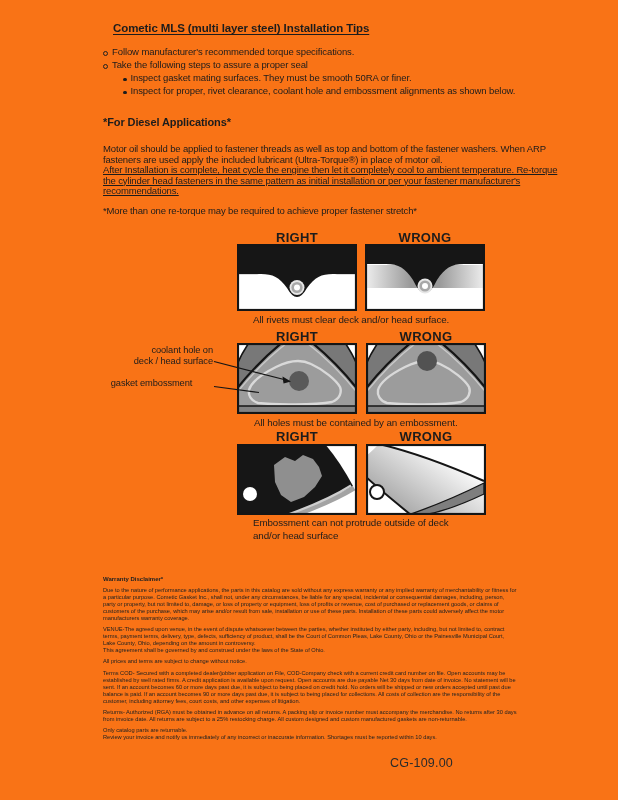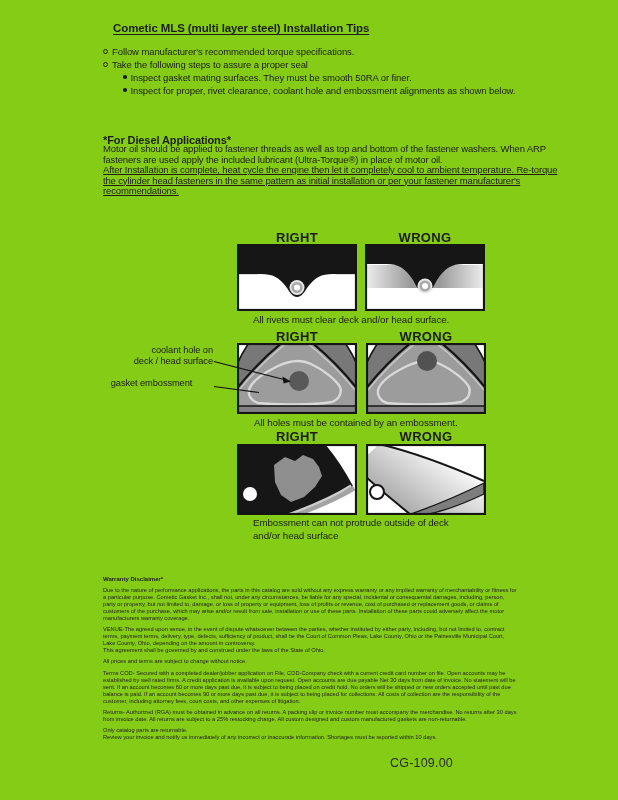--- a/index.html
+++ b/index.html
@@ -1,32 +1,32 @@
 <!DOCTYPE html>
 <html><head>
 <meta charset="utf-8">
 <style>
   html,body { margin:0; padding:0; background:#ffffff; }
   .page {
-    position:relative; width:618px; height:800px; background:#84cc16;
+    position:relative; width:618px; height:800px; background:#f97316;
     font-family:"Liberation Sans", sans-serif; color:#1c1c1c; overflow:hidden;
   }
   .abs { position:absolute; }
 
   .title { left:113px; top:22px; font-size:11.5px; font-weight:bold; letter-spacing:-0.1px;
            text-decoration:underline; text-underline-offset:2px; }
 
   .bullets { left:103px; top:45px; width:472px; font-size:9.5px; line-height:13px; letter-spacing:-0.1px; }
-  .b { display:flex; align-items:flex-start; }
+  .b { display:flex; align-items:center; }
   .b::before { content:""; flex:0 0 auto; width:3px; height:3px; border:1px solid #222;
                border-radius:50%; margin:4px 4px 0 0; }
   .sb { padding-left:20px; }
   .sb::before { width:3.5px; height:3.5px; background:#1c1c1c; border:none; margin-top:4px; }
 
-  .h2 { font-size:11px; font-weight:bold; letter-spacing:-0.1px;margin-top:18px; }
+  .h2 { font-size:11px; font-weight:bold; letter-spacing:-0.1px; }
   .body { font-size:9.5px; line-height:10.6px; letter-spacing:-0.15px; width:458px; }
 
   .dw-label { width:120px; text-align:center; font-size:13px; font-weight:bold; letter-spacing:0.3px; }
   .caption { font-size:9.8px; font-weight:500; letter-spacing:-0.1px; line-height:12.5px; white-space:pre-line;margin-left:16px; }
   .callout { width:123px; text-align:right; font-size:9.3px; line-height:10.5px; white-space:pre-line; letter-spacing:-0.1px; }
 
   svg.panel { display:block; }
 
   .disclaimer { left:103px; top:576px; width:414px; color:#222; }
   .disclaimer .dh { font-size:6px; font-weight:bold; margin:0 0 5px 0; }
@@ -54,20 +54,21 @@
         <span>Inspect gasket mating surfaces.  They must be smooth 50RA or finer.</span>
       </div>
     <div class="b sb">
         <span>Inspect for proper, rivet clearance, coolant hole and embossment alignments as shown below.</span>
       </div>
   </div>
 
   <div class="abs h2" style="left:103px; top:116px;">*For Diesel Applications*</div>
   <div class="abs body" style="left:103px; top:144px;">Motor oil should be applied to fastener threads as well as top and bottom of the fastener washers. When ARP fasteners are used apply the included lubricant (Ultra-Torque®) in place of motor oil.</div>
   <div class="abs body" style="left:103px; top:165px;text-decoration:underline;">After Installation is complete, heat cycle the engine then let it completely cool to ambient temperature. Re-torque the cylinder head fasteners in the same pattern as initial installation or per your fastener manufacturer's recommendations.</div>
+  <div class="abs body" style="left:103px; top:206px;">*More than one re-torque may be required to achieve proper fastener stretch*</div>
 
   <div class="abs dw-label" style="left:237px; top:230px;">RIGHT</div>
   <div class="abs dw-label" style="left:365px; top:230px;">WRONG</div>
 
   <svg class="abs panel" style="left:237px; top:244px;" width="120" height="67" viewBox="0 0 120 67">
     <rect x="0" y="0" width="120" height="67" fill="#ffffff"></rect>
     <polygon points="0,25 22,30.5 0,30.5" fill="#b9b9b9"></polygon>
     <polygon points="120,25 98,30.5 120,30.5" fill="#b9b9b9"></polygon>
     <path d="M0,0 H120 V30 H96 C84,30 78,33 70,44 Q60,62 50,44 C42,33 36,30 24,30 H0 Z" fill="#161616"></path>
     <g>

